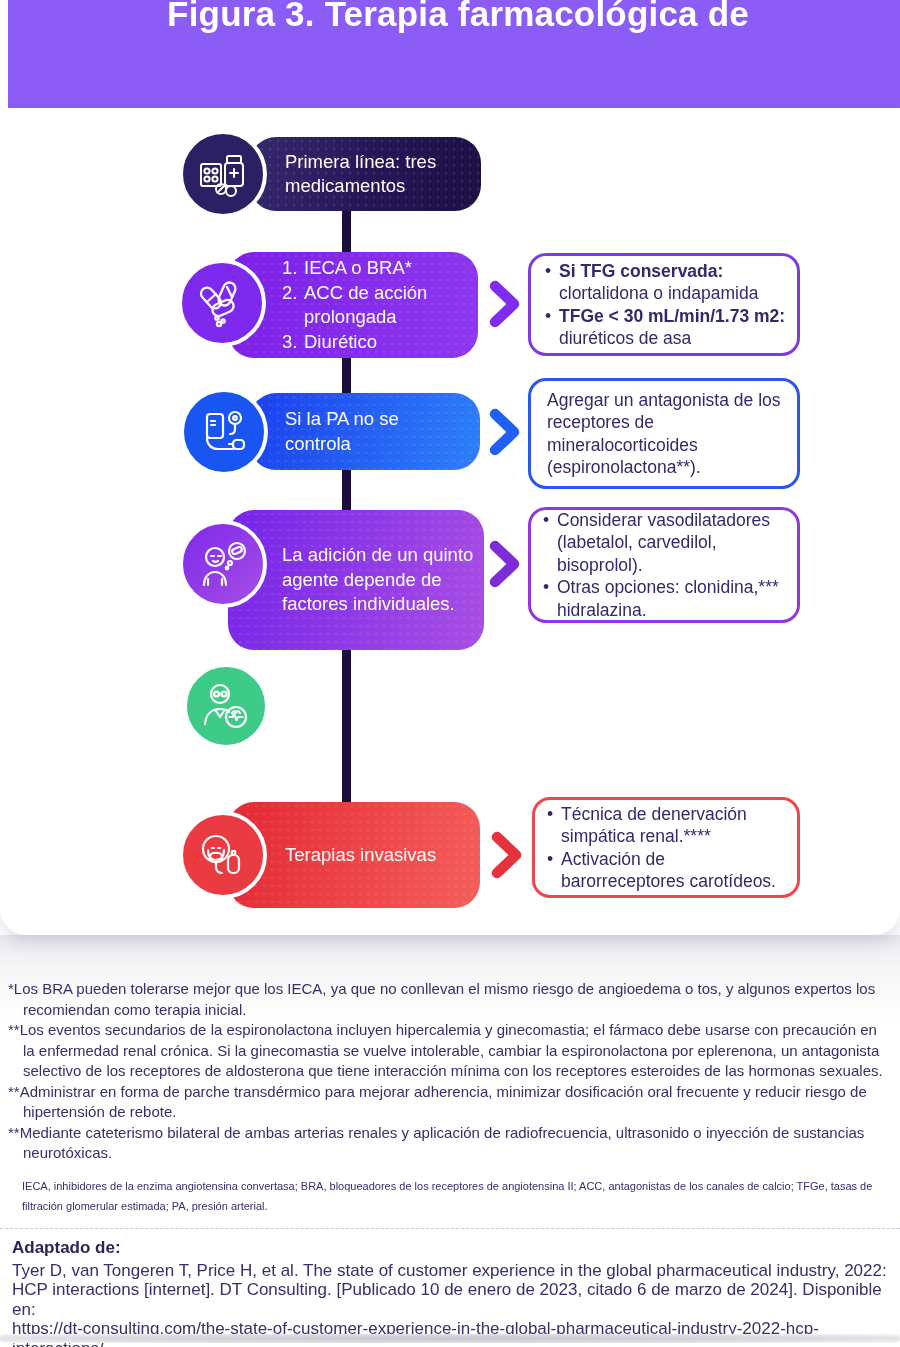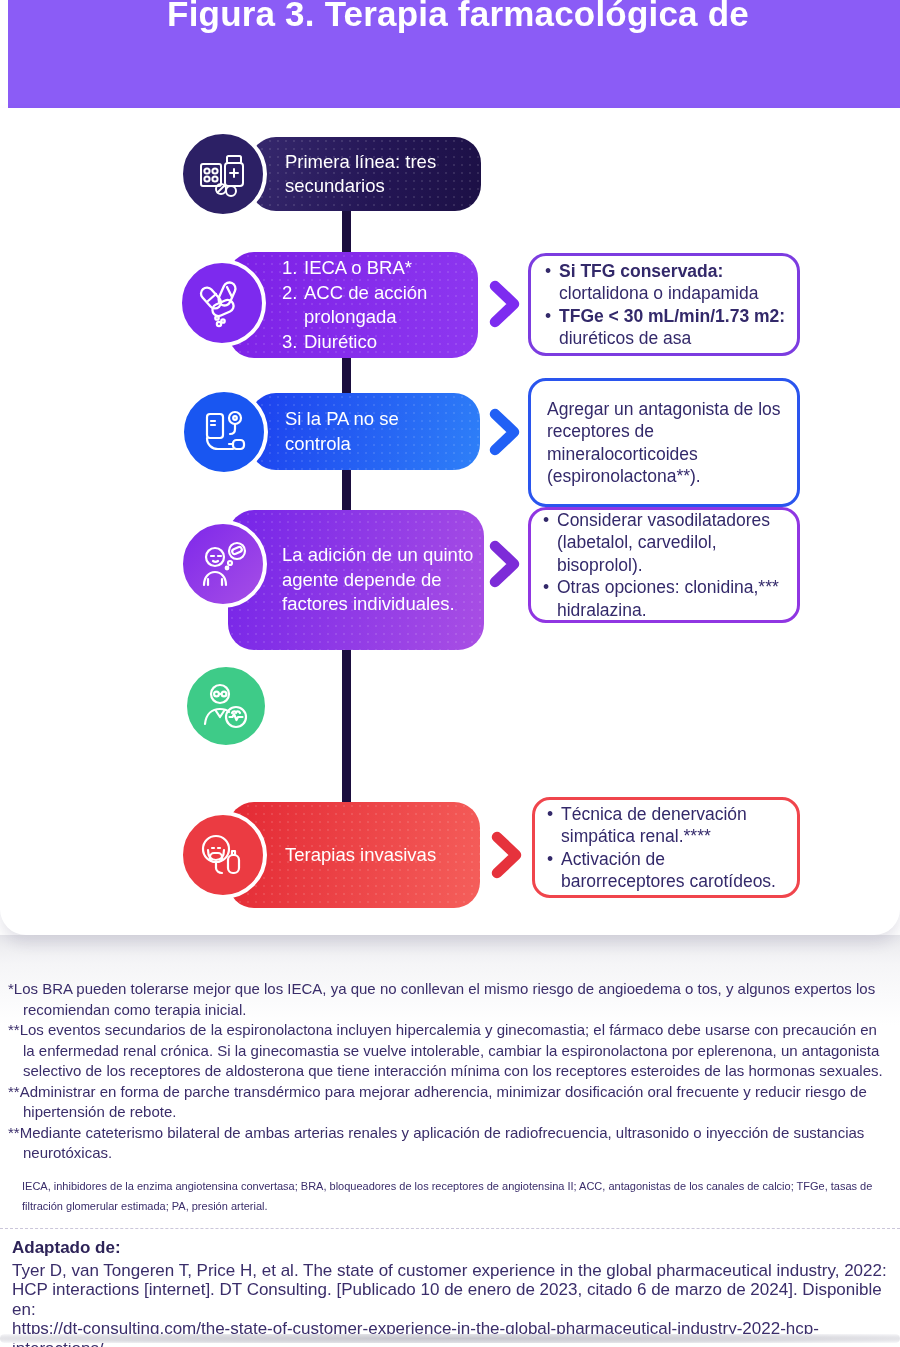--- a/index.html
+++ b/index.html
@@ -53,21 +53,21 @@
 
   .arrow{position:absolute;width:34px;height:56px;z-index:3;}
   .a2{left:488px;top:276px;color:#7d2cf0;}
   .a3{left:488px;top:404px;color:#2160f5;}
   .a4{left:488px;top:536px;color:#7d2cd8;}
   .a6{left:490px;top:827px;color:#e6323c;}
 
   .sbox{position:absolute;background:#ffffff;border-radius:18px;z-index:3;box-sizing:border-box;
         color:#33296a;font-size:17.5px;line-height:22.5px;display:flex;flex-direction:column;justify-content:center;}
   .sbox.bA{left:528px;top:253px;width:272px;height:103px;border:3px solid #7c3ce0;padding:6px 8px 6px 14px;}
-  .sbox.bB{left:528px;top:378px;width:272px;height:129px;border:3px solid #2a55ee;padding:6px 8px 6px 16px;}
+  .sbox.bB{left:528px;top:378px;width:272px;height:111px;border:3px solid #2a55ee;padding:6px 8px 6px 16px;}
   .sbox.bC{left:528px;top:507px;width:272px;height:116px;border:3px solid #9036e2;padding:6px 6px 6px 12px;}
   .sbox.bD{left:532px;top:797px;width:268px;height:101px;border:3px solid #f0454c;padding:6px 6px 6px 12px;}
   .sbox p{margin:0;}
   .bullet{display:flex;}
   .blt{width:14px;flex:none;}
   .btxt{flex:1;}
 
   
   .footer{position:absolute;top:935px;left:0;width:900px;height:412px;box-sizing:border-box;
           background:linear-gradient(180deg,#e8e8ec 0%,#f5f5f7 28px,#ffffff 90px);
@@ -88,21 +88,21 @@
 <div class="canvas">
 
   <header class="hdr">
     <h1><span>Figura 3. Terapia farmacológica de</span><br></h1>
   </header>
 
   <section class="card"></section>
   <div class="connector"></div>
 
   <div class="pill s1">
-    <div class="pill-label">Primera línea: tres secundarios</div>
+    <div class="pill-label">Primera línea: tres medicamentos</div>
   </div>
   <div class="icircle c1">
     <svg width="52" height="52" viewBox="0 0 52 52" fill="none" stroke="#ffffff" stroke-width="2" stroke-linecap="round" stroke-linejoin="round">
       <rect x="4" y="16" width="20" height="22" rx="2"></rect>
       <circle cx="10" cy="23" r="2.6"></circle>
         <circle cx="18" cy="23" r="2.6"></circle>
       <circle cx="10" cy="31" r="2.6"></circle>
         <circle cx="18" cy="31" r="2.6"></circle>
       <rect x="30" y="8" width="14" height="7" rx="1.5"></rect>
       <rect x="28" y="15" width="18" height="23" rx="3"></rect>

